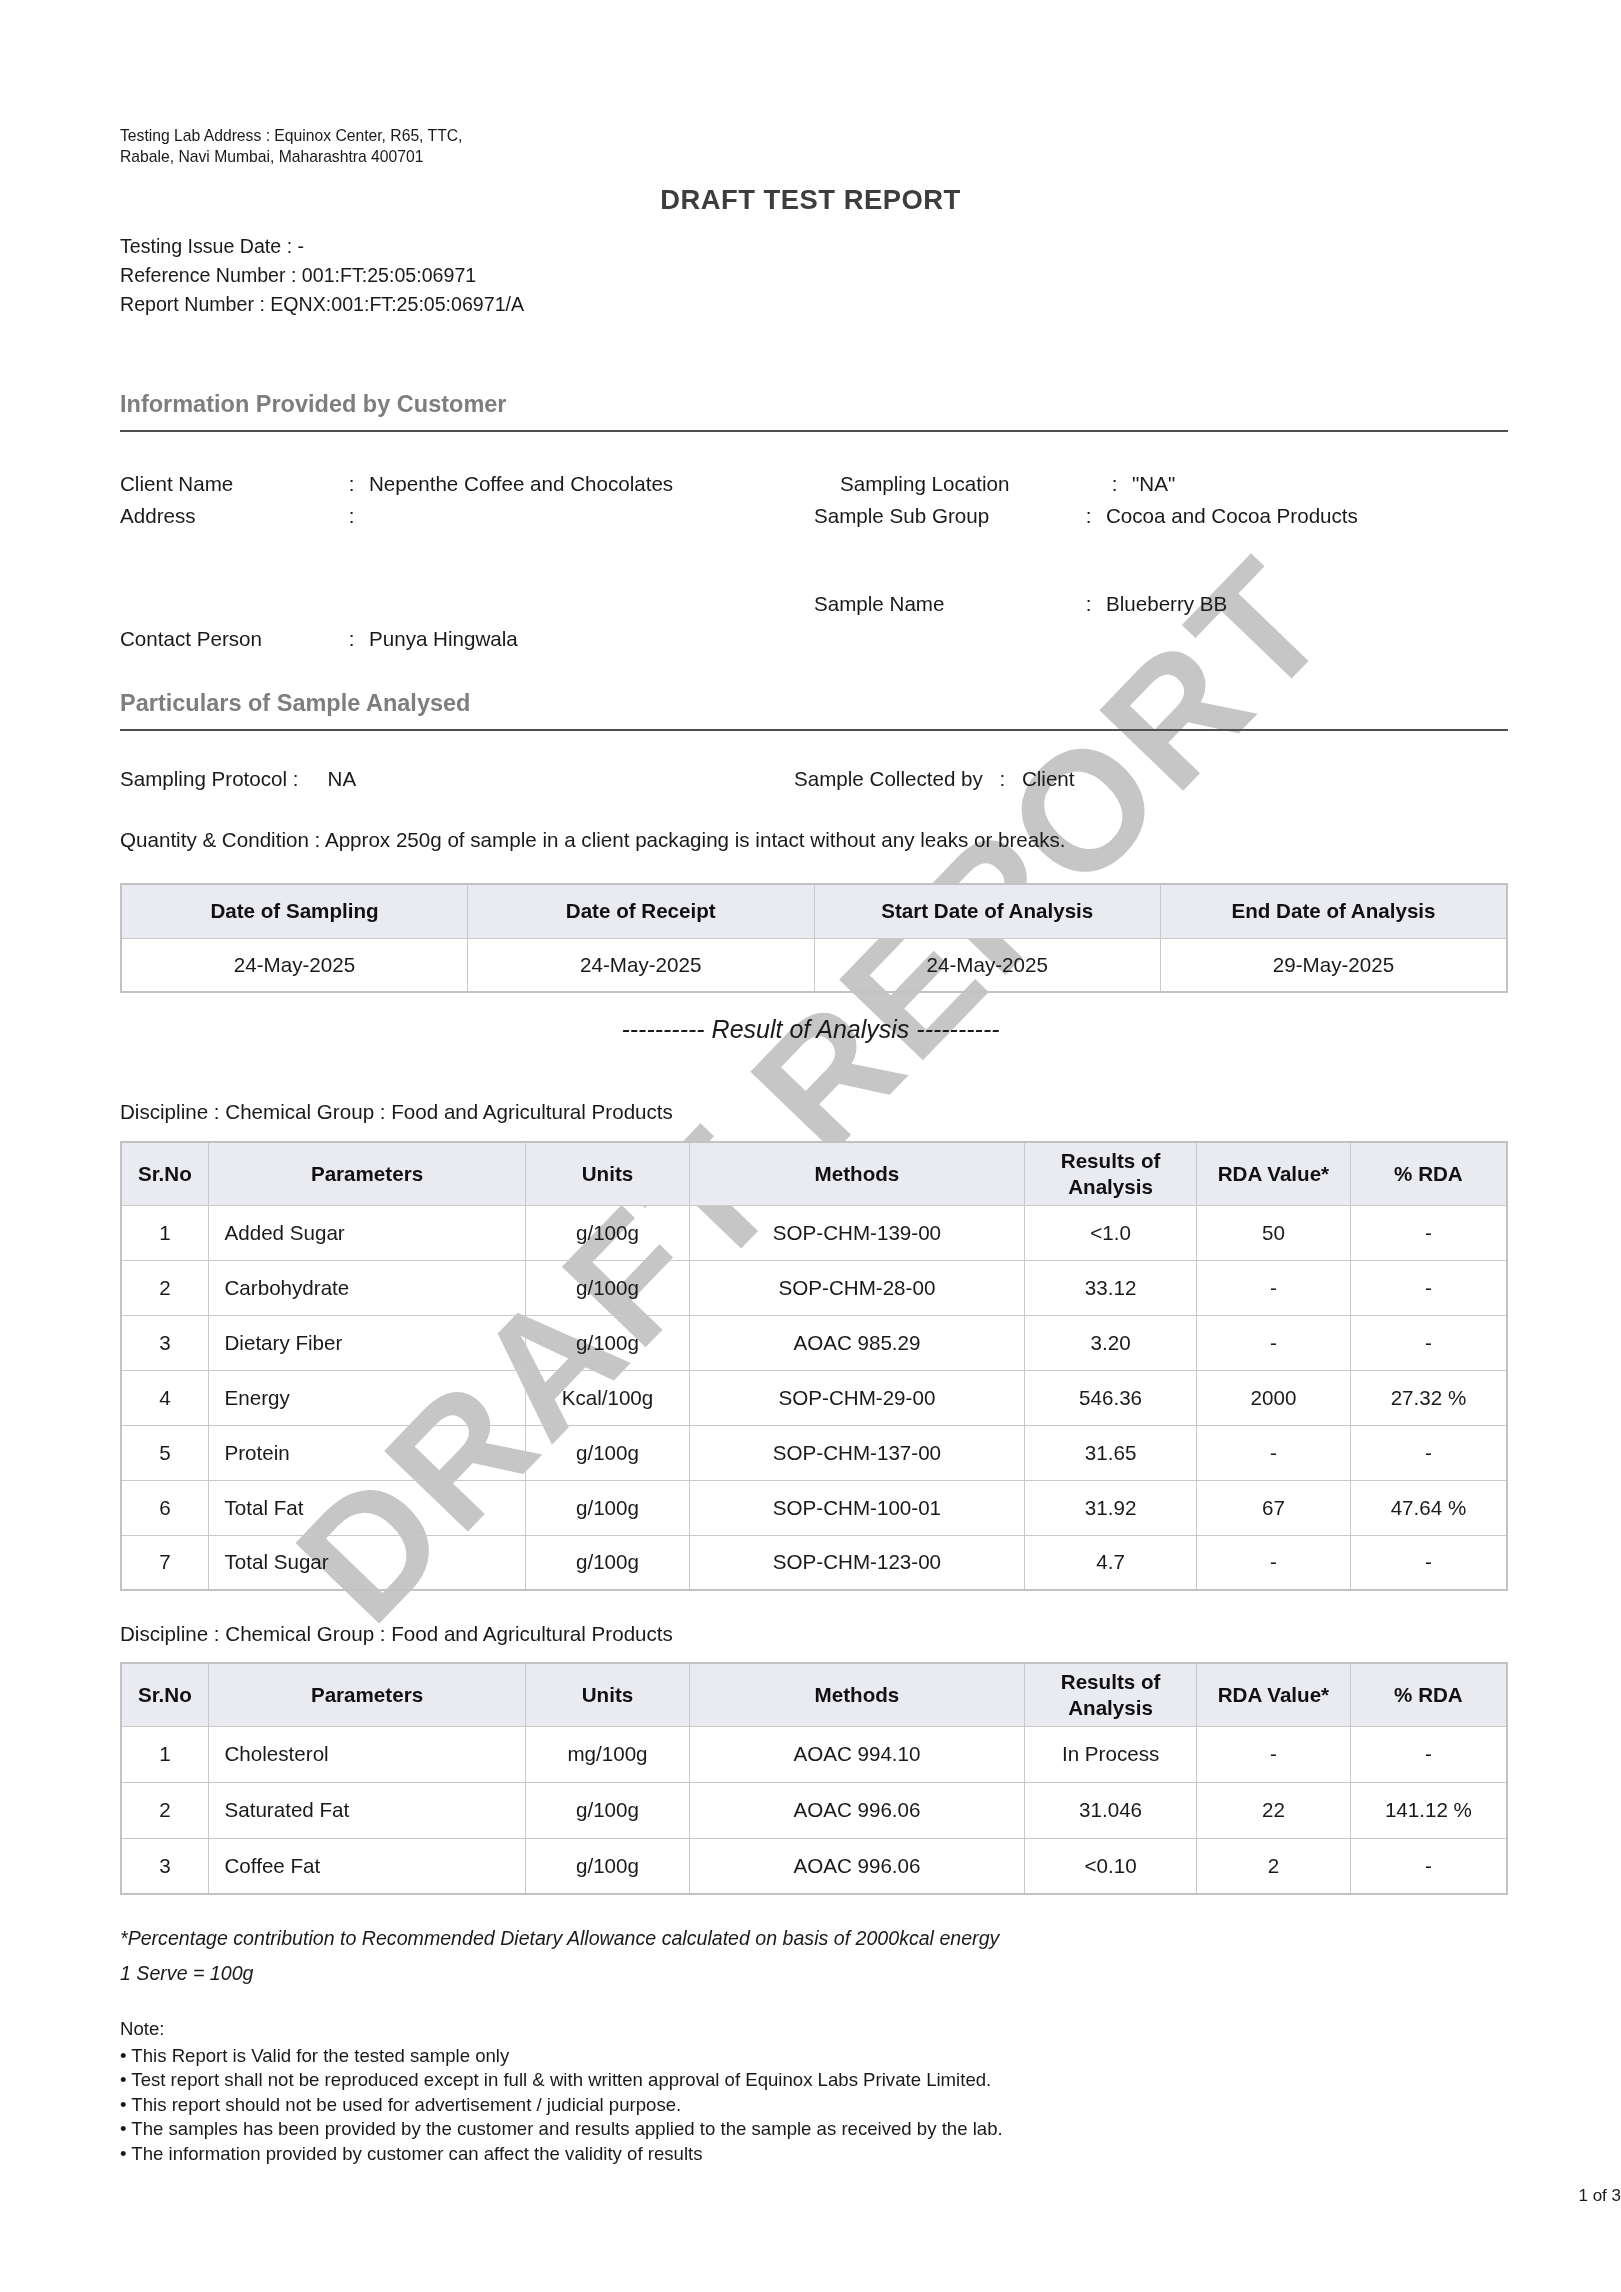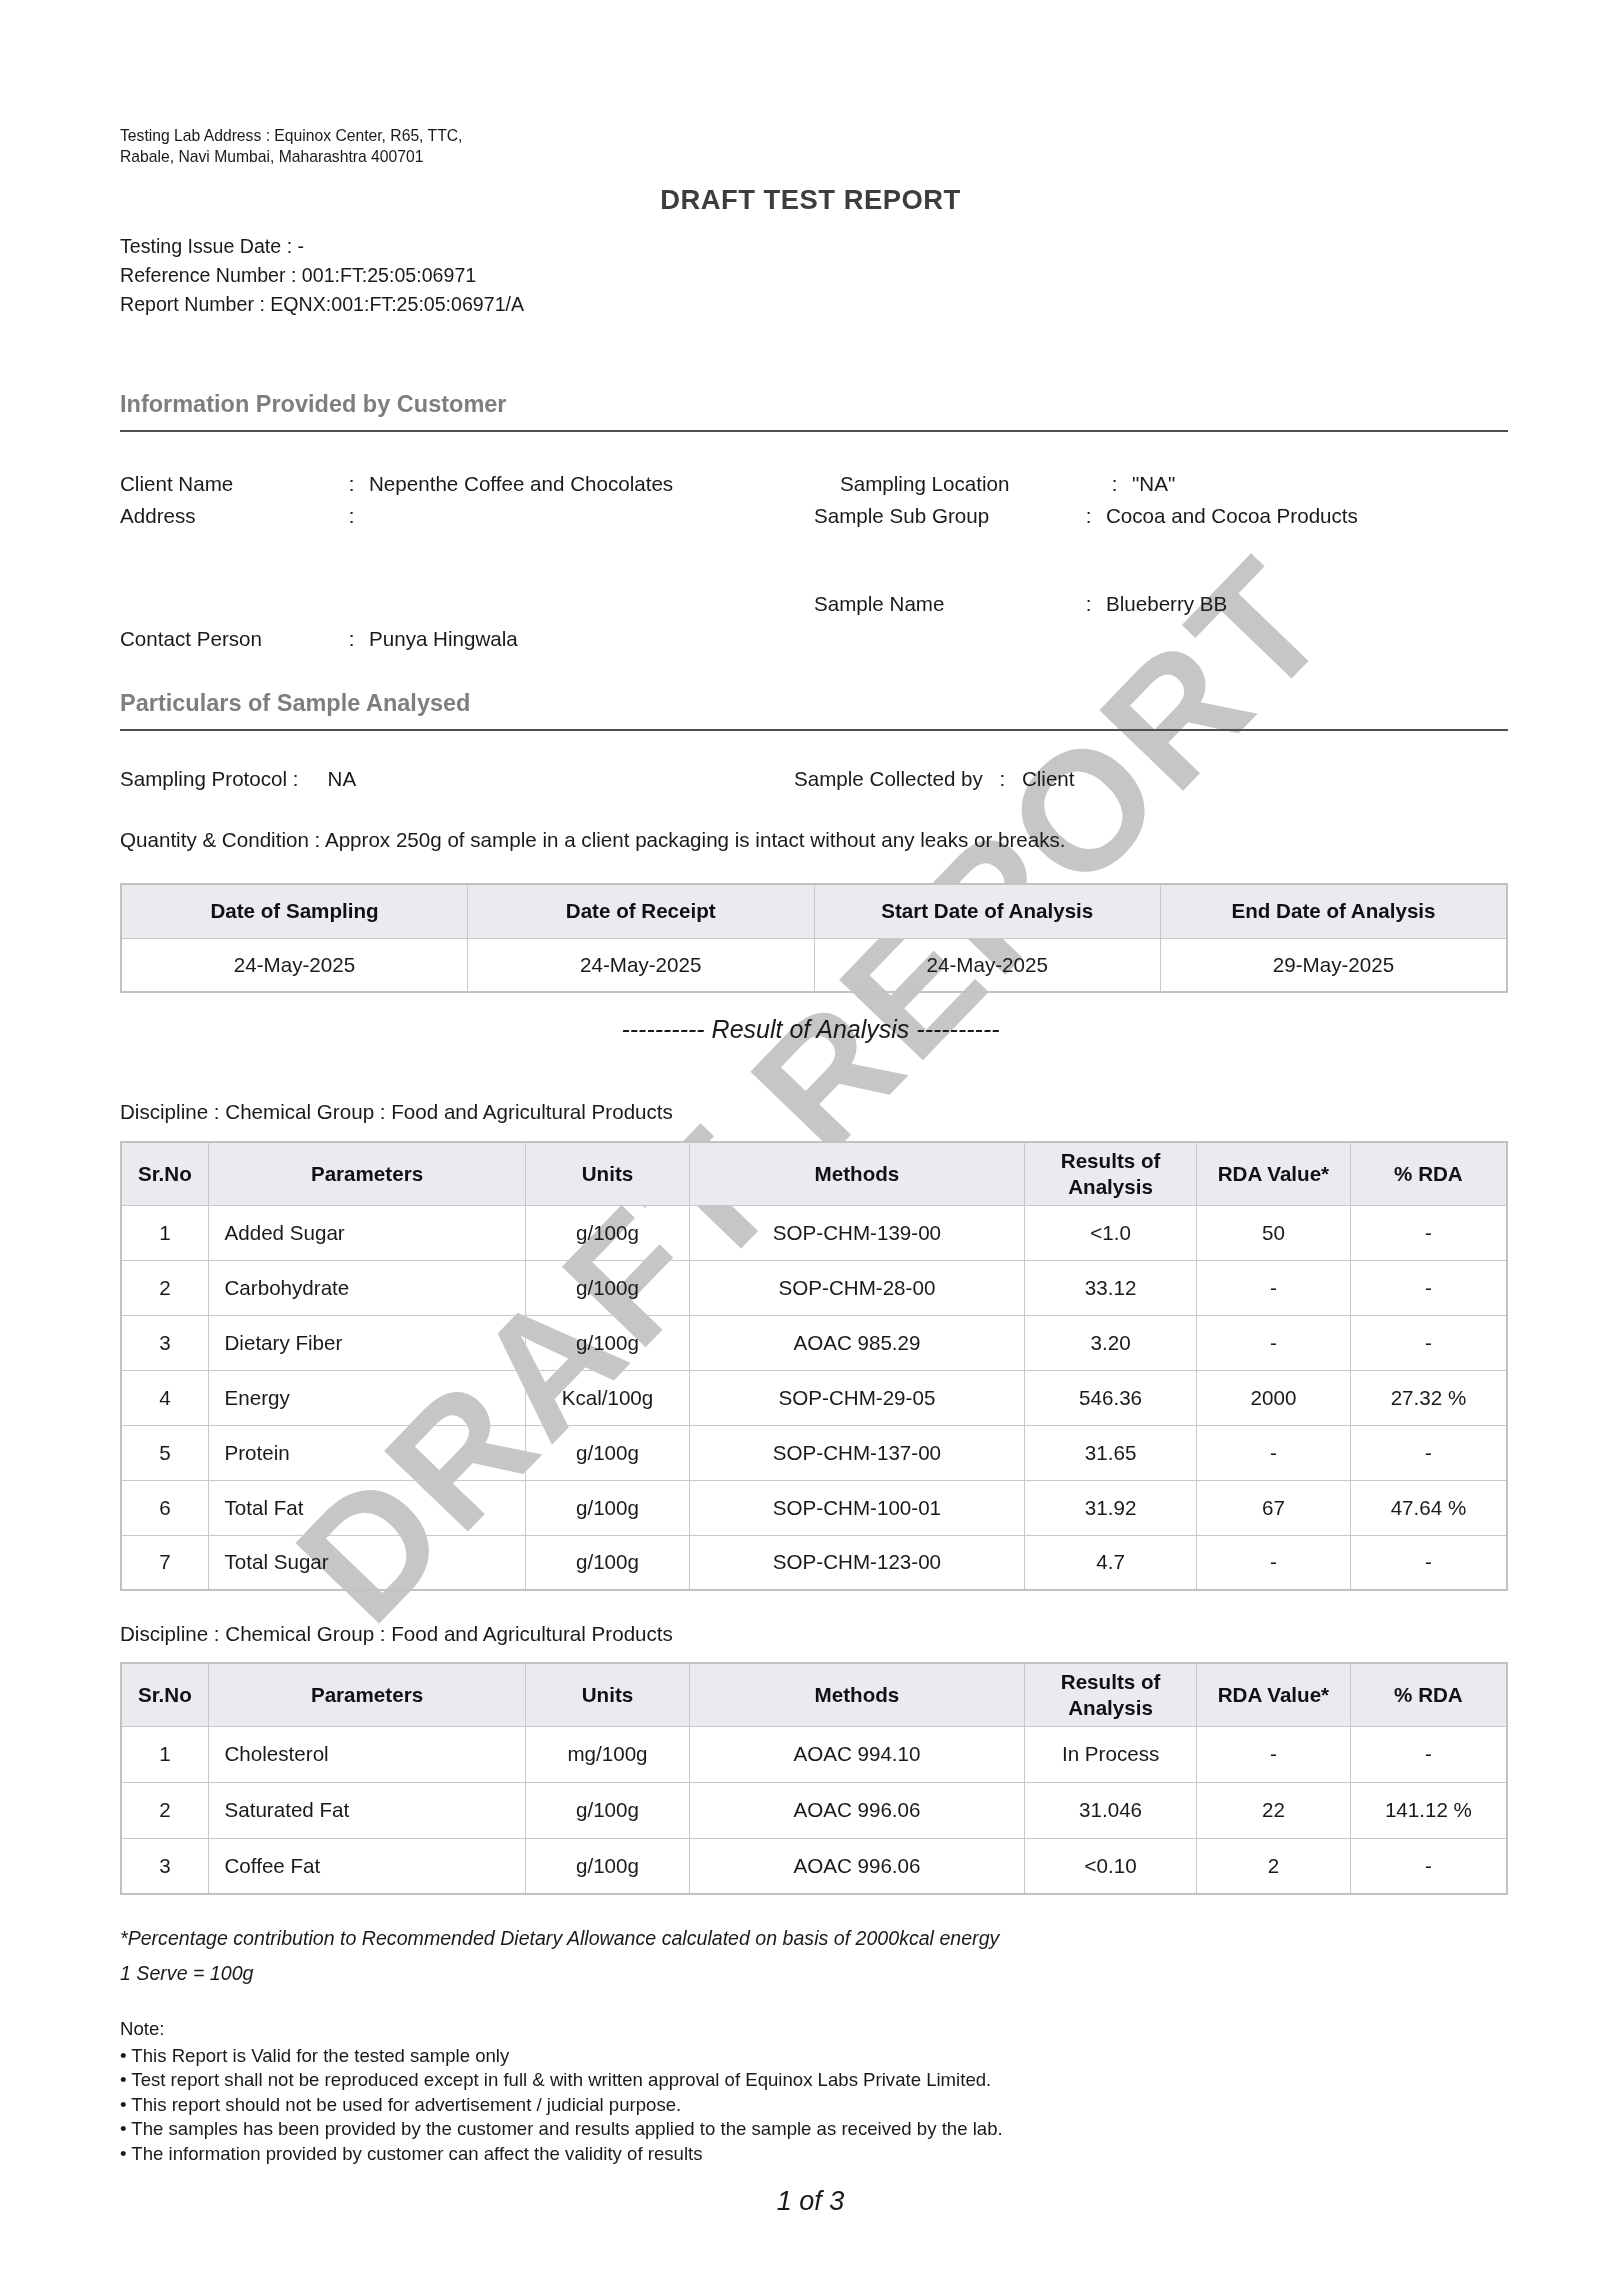--- a/index.html
+++ b/index.html
@@ -74,21 +74,21 @@
   .disc-2 { top:1622px; }
 
   .footnote { position:absolute; left:120px; width:1388px; font-size:19.6px; font-style:italic; }
   .fn-1 { top:1927px; }
   .fn-2 { top:1962px; }
 
   .notes { position:absolute; left:120px; top:2017px; width:1388px; font-size:18.6px; line-height:24.5px; }
   .notes .note-heading { margin-bottom:2px; }
   .notes ul { list-style:none; }
   .notes li::before { content:"\2022  "; }
-  .page-number { position:absolute; left:0; top:2186px; width:100%; text-align:center; font-size:27px;font-style:italic; }
+  .page-number { position:absolute; left:0; top:2186px; width:100%; text-align:right; font-size:17px; }
 </style>
 </head>
 <body>
 
 <div class="page">
 
   <div class="watermark">DRAFT REPORT</div>
 
   <div class="layer">
 
@@ -231,21 +231,21 @@
               <td>AOAC 985.29</td>
               <td>3.20</td>
               <td>-</td>
               <td>-</td>
             </tr>
 
             <tr>
               <td>4</td>
               <td>Energy</td>
               <td>Kcal/100g</td>
-              <td>SOP-CHM-29-05</td>
+              <td>SOP-CHM-29-00</td>
               <td>546.36</td>
               <td>2000</td>
               <td>27.32 %</td>
             </tr>
 
             <tr>
               <td>5</td>
               <td>Protein</td>
               <td>g/100g</td>
               <td>SOP-CHM-137-00</td>

